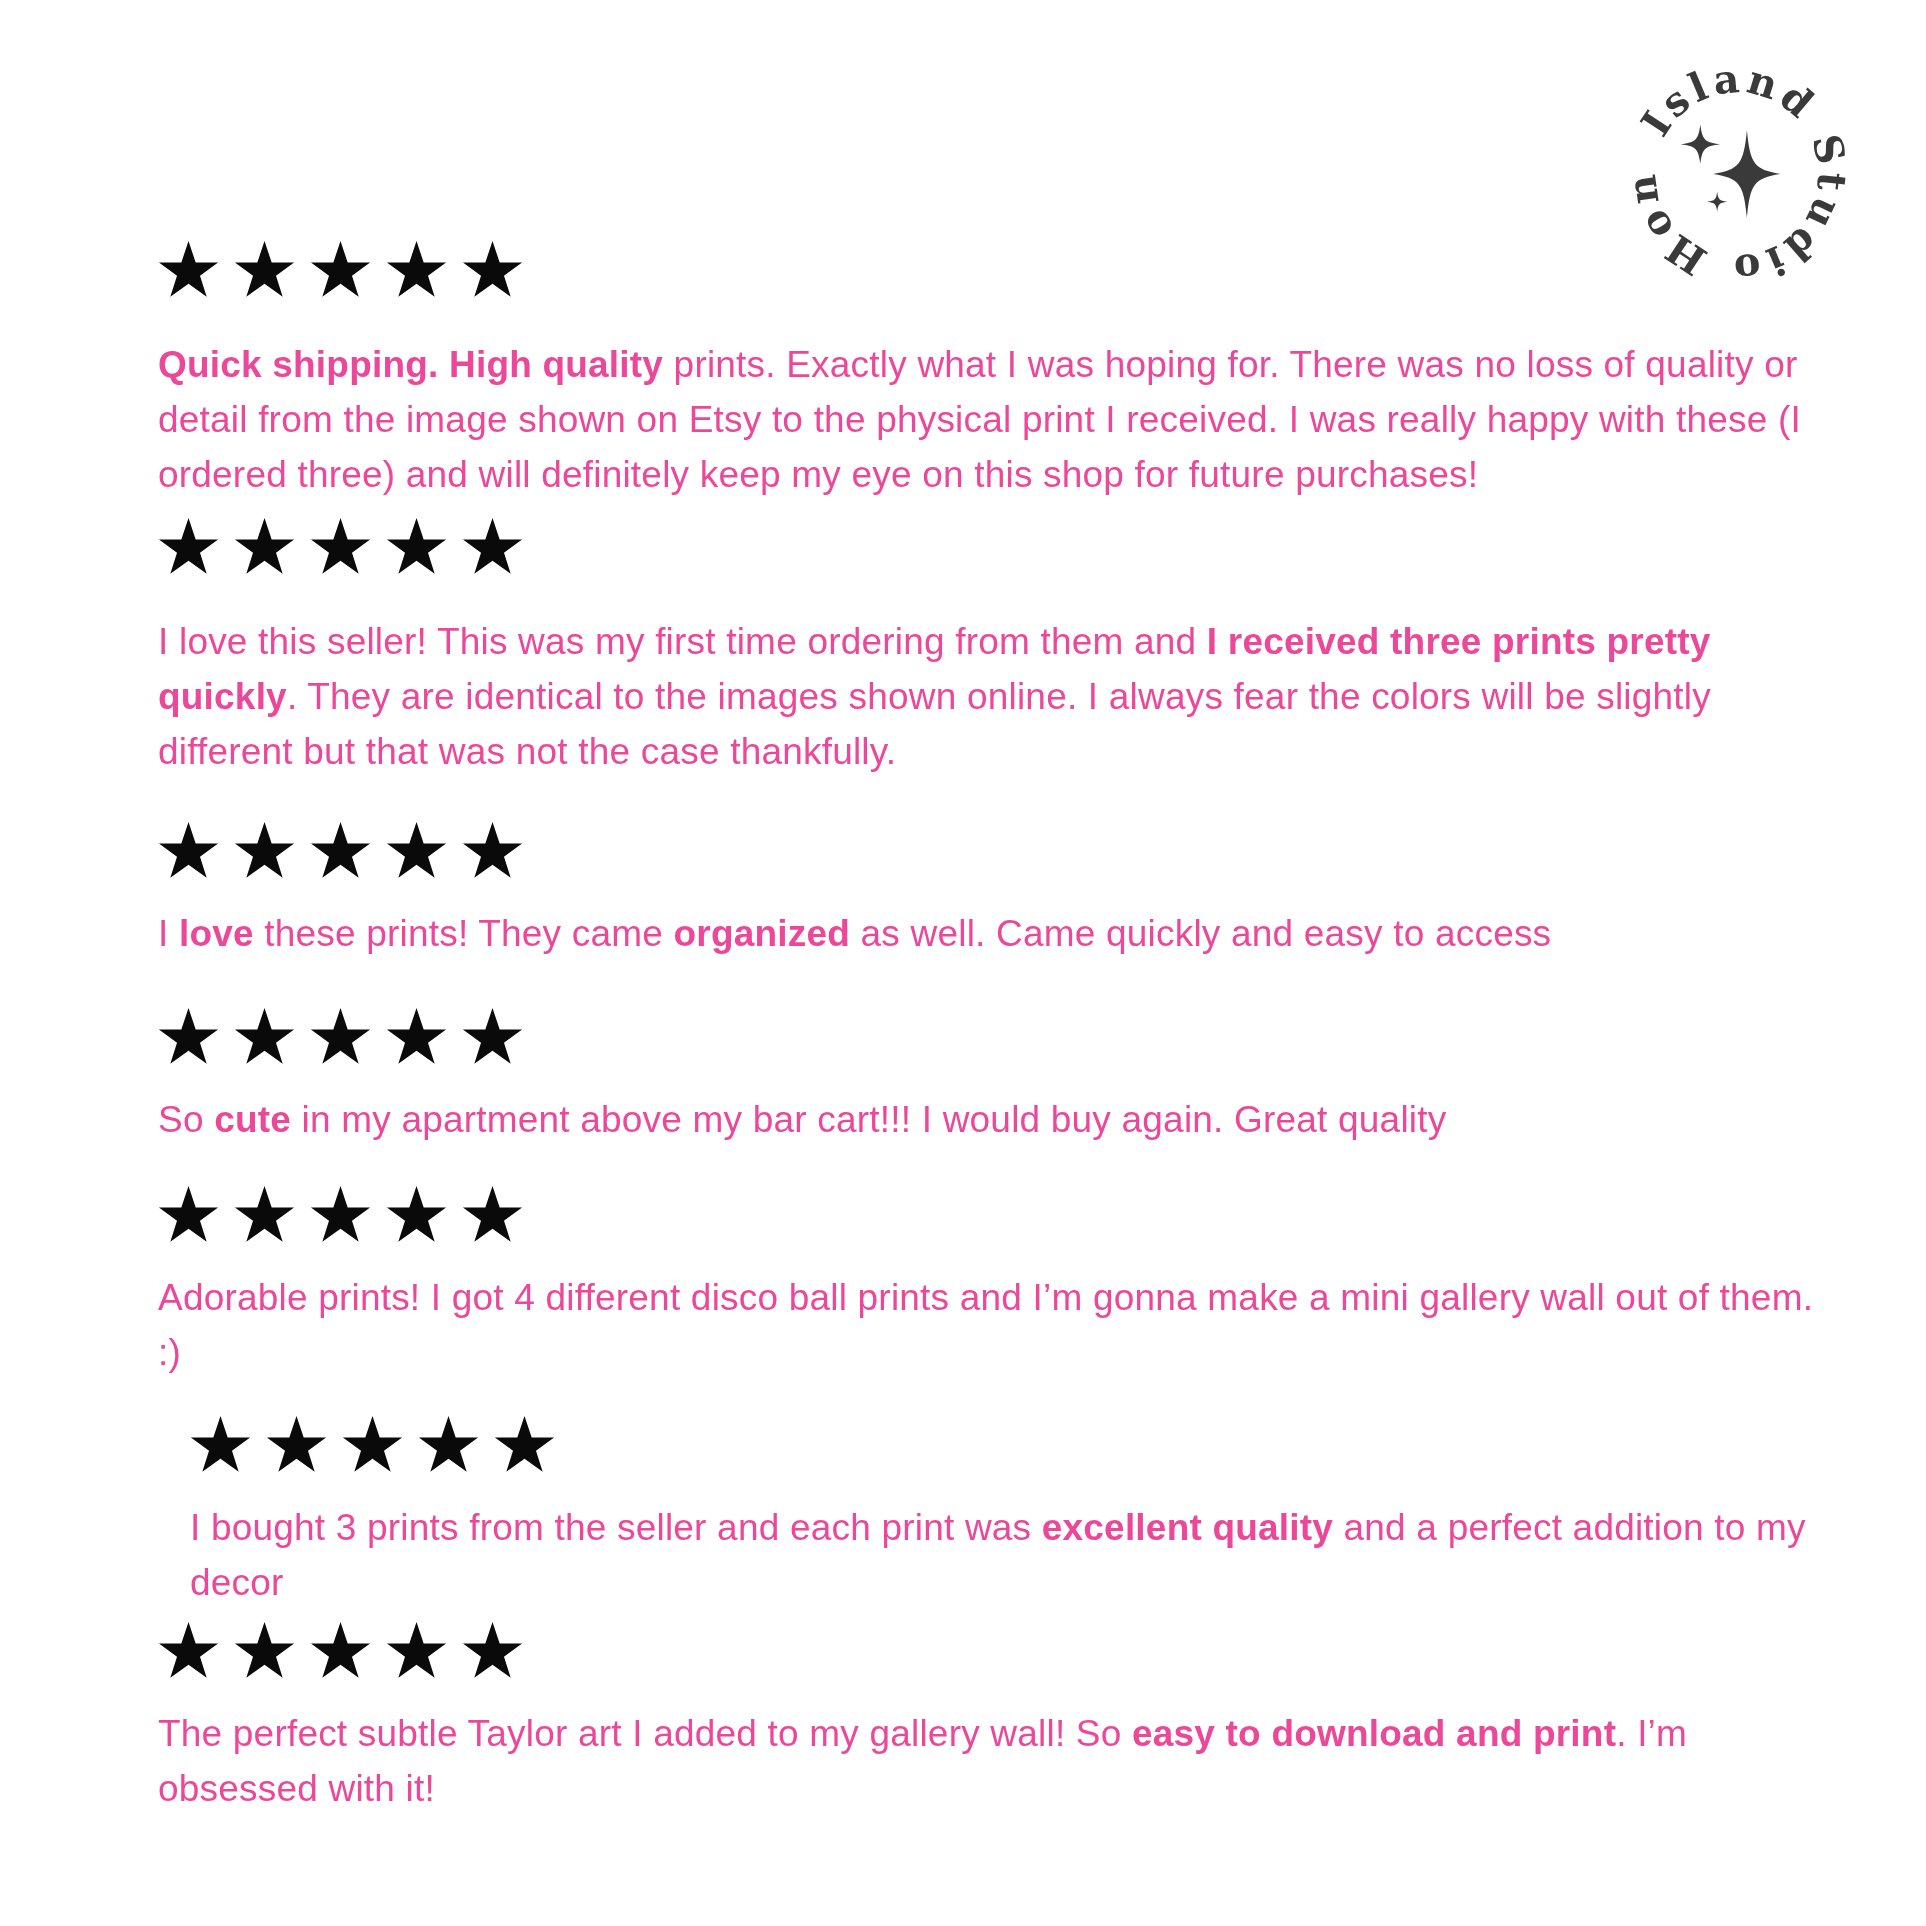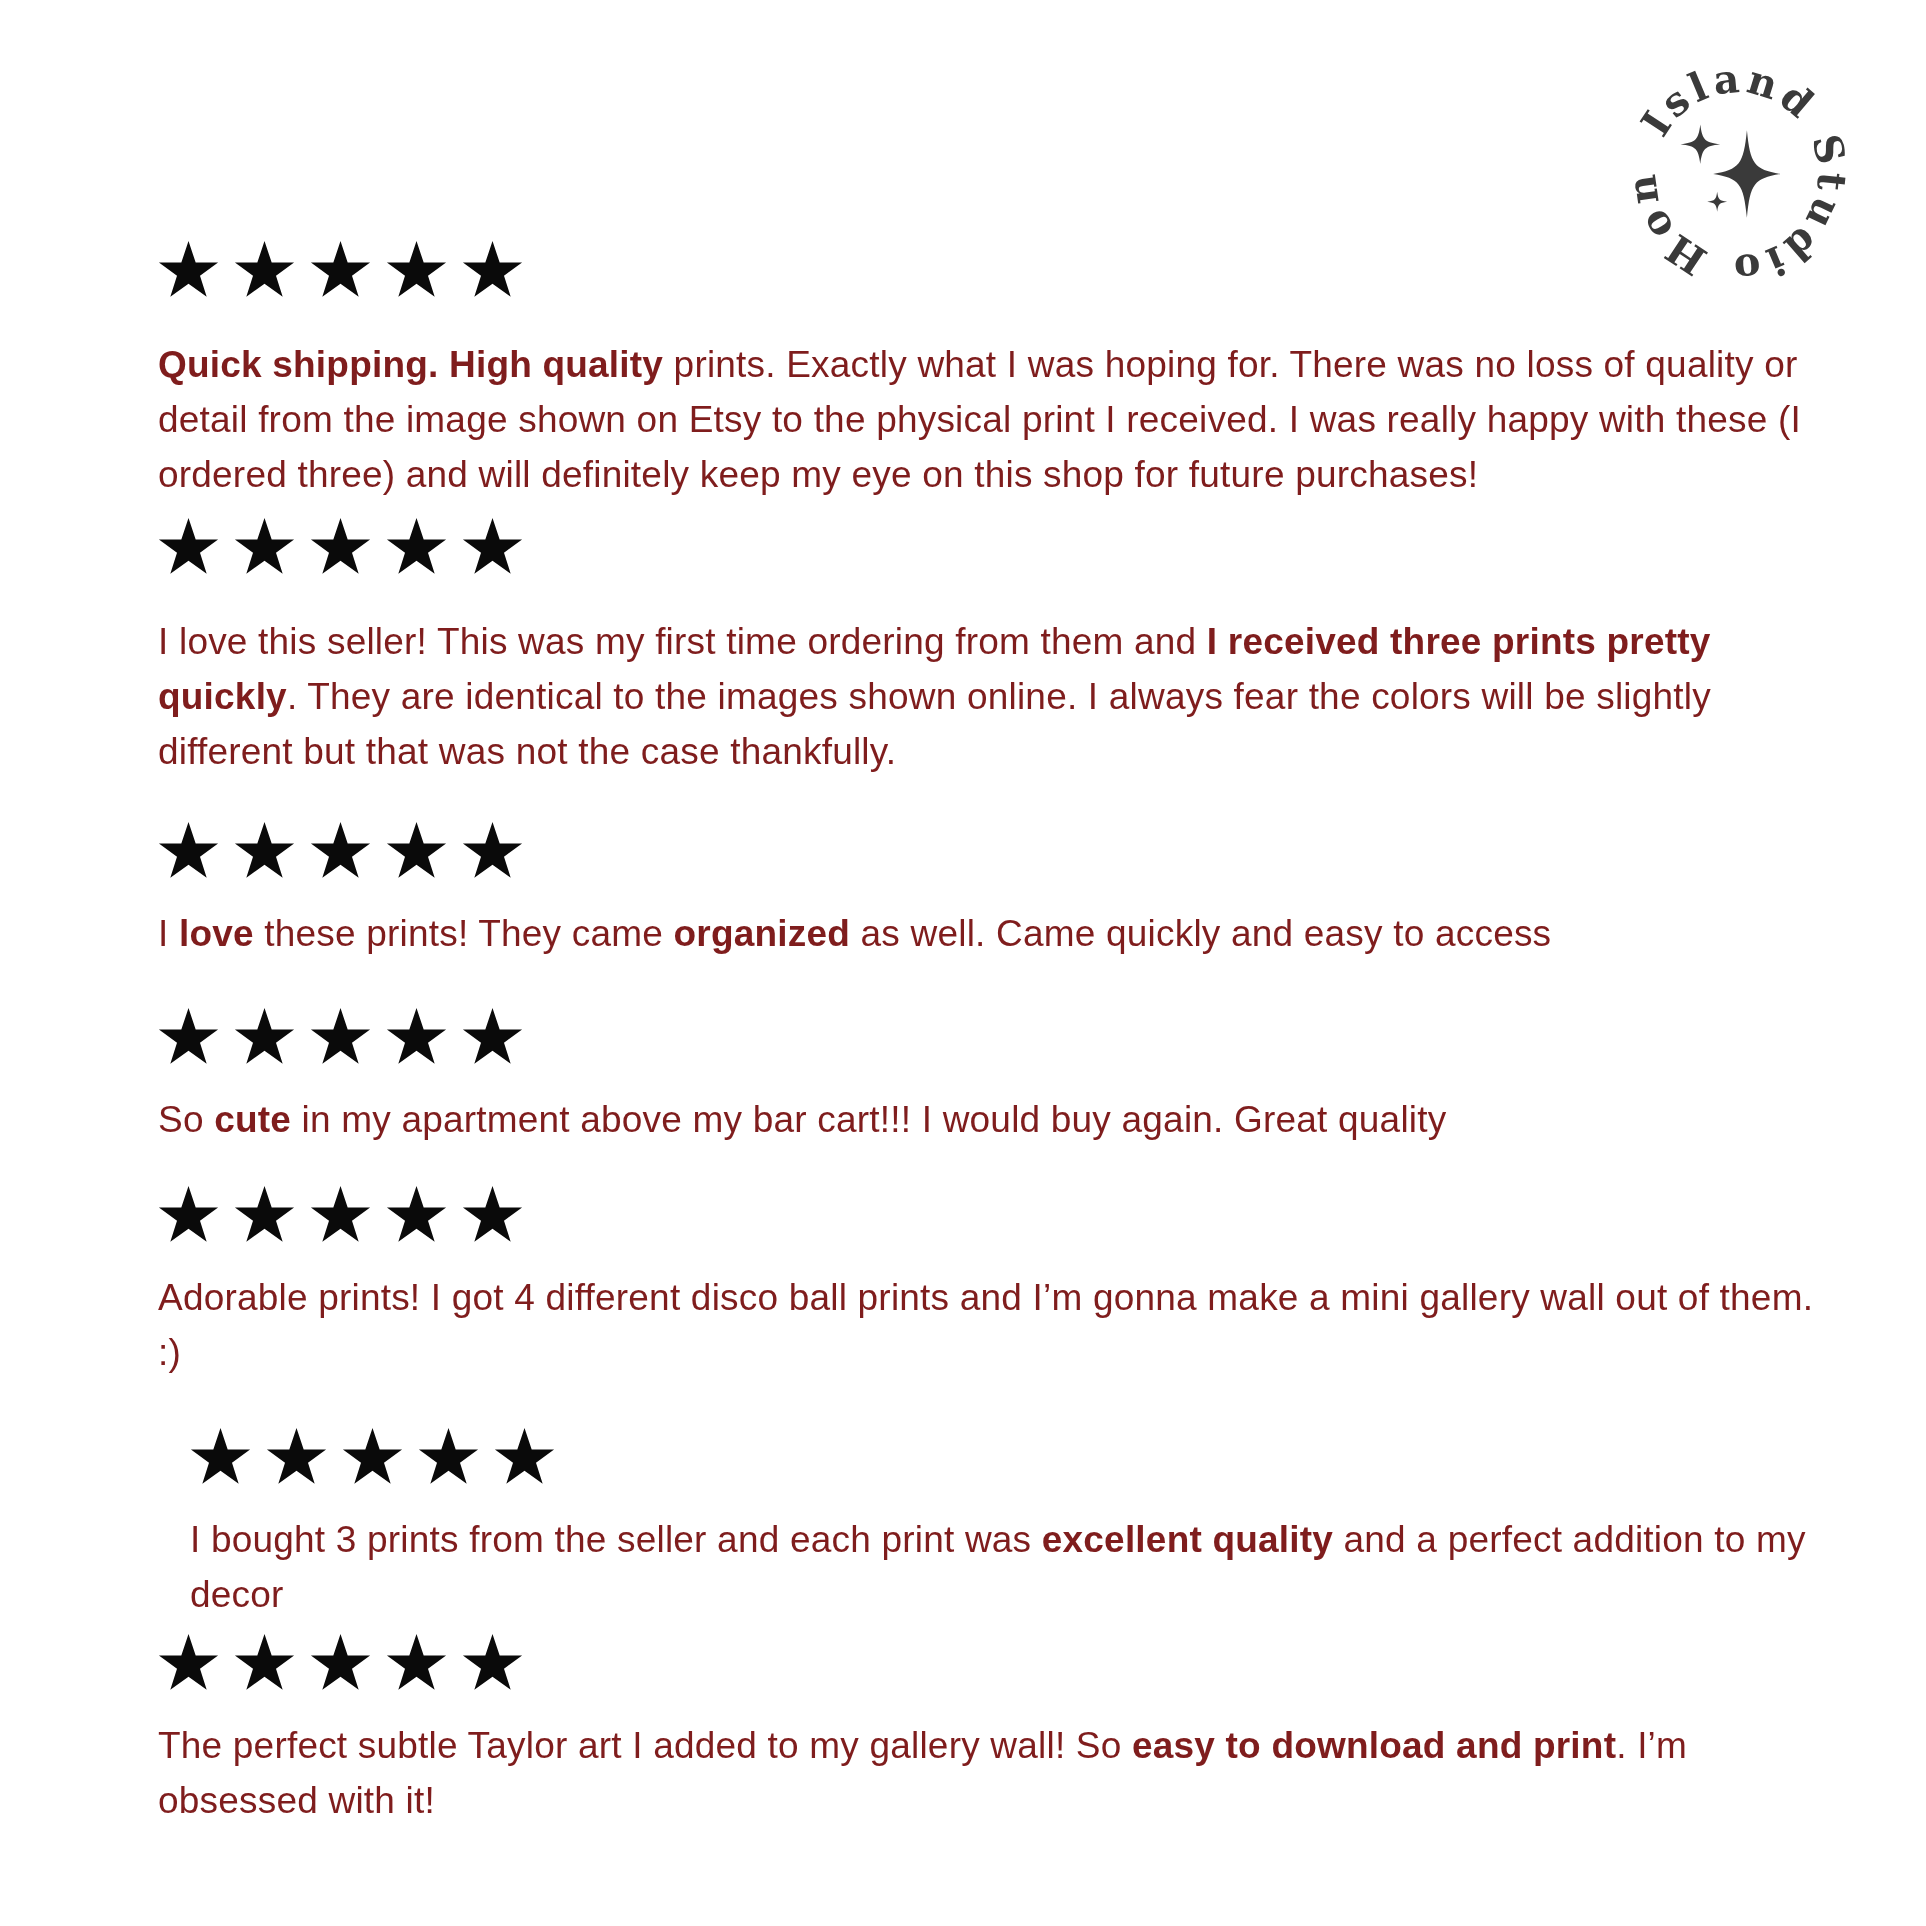--- a/index.html
+++ b/index.html
@@ -19,31 +19,31 @@
   .reviews{
     position:absolute;
     left:158px;top:241px;
     width:1663px;
   }
   .review{display:block;}
   .review:nth-child(1){margin-bottom:16px;}
   .review:nth-child(2){margin-bottom:43px;}
   .review:nth-child(3){margin-bottom:47px;}
   .review:nth-child(4){margin-bottom:39px;}
-  .review:nth-child(5){margin-bottom:48px;}
+  .review:nth-child(5){margin-bottom:36px;}
   .review:nth-child(6){margin-bottom:12px;margin-left:32px;}
   .stars{display:flex;gap:15px;}
   .stars svg{display:block;}
   .review-text{
     margin:28px 0 0 0;
     font-size:37px;
     line-height:55px;
     font-weight:400;
     letter-spacing:0.2px;
-    color:#7f1d1d;
+    color:#ec4899;
   }
   .review:nth-child(-n+2) .review-text{margin-top:40px;}
   .review-text .b{font-weight:700;}
 </style>
 </head>
 <body>
 
 <div class="logo">
   <svg viewBox="0 0 236 236" width="234" height="234">
     <defs>

